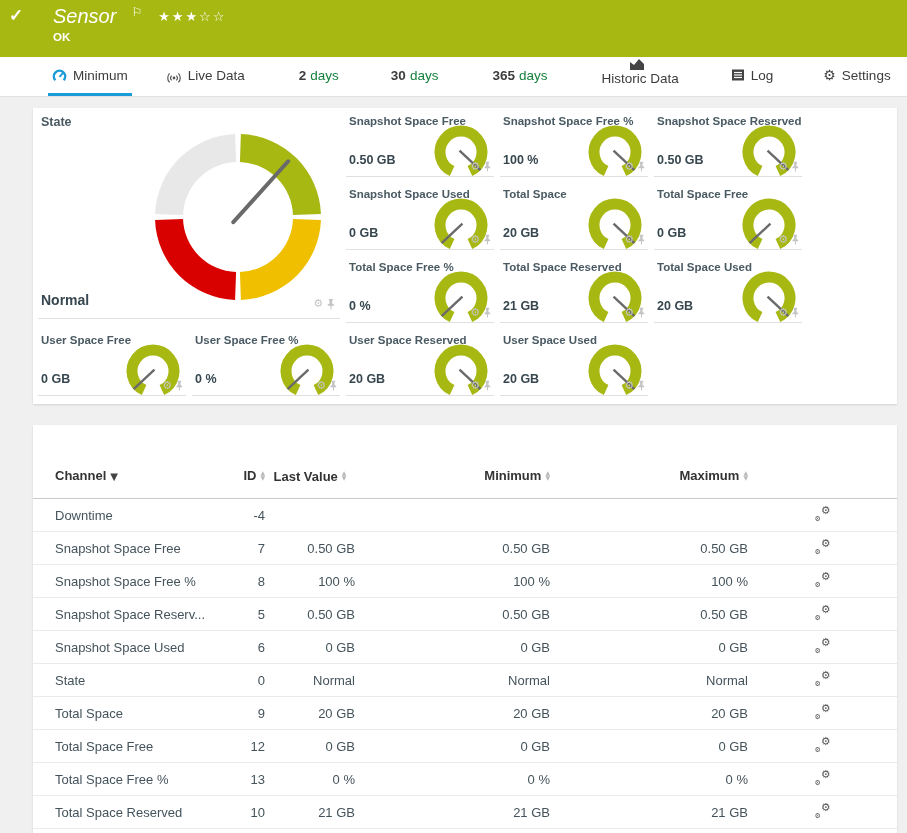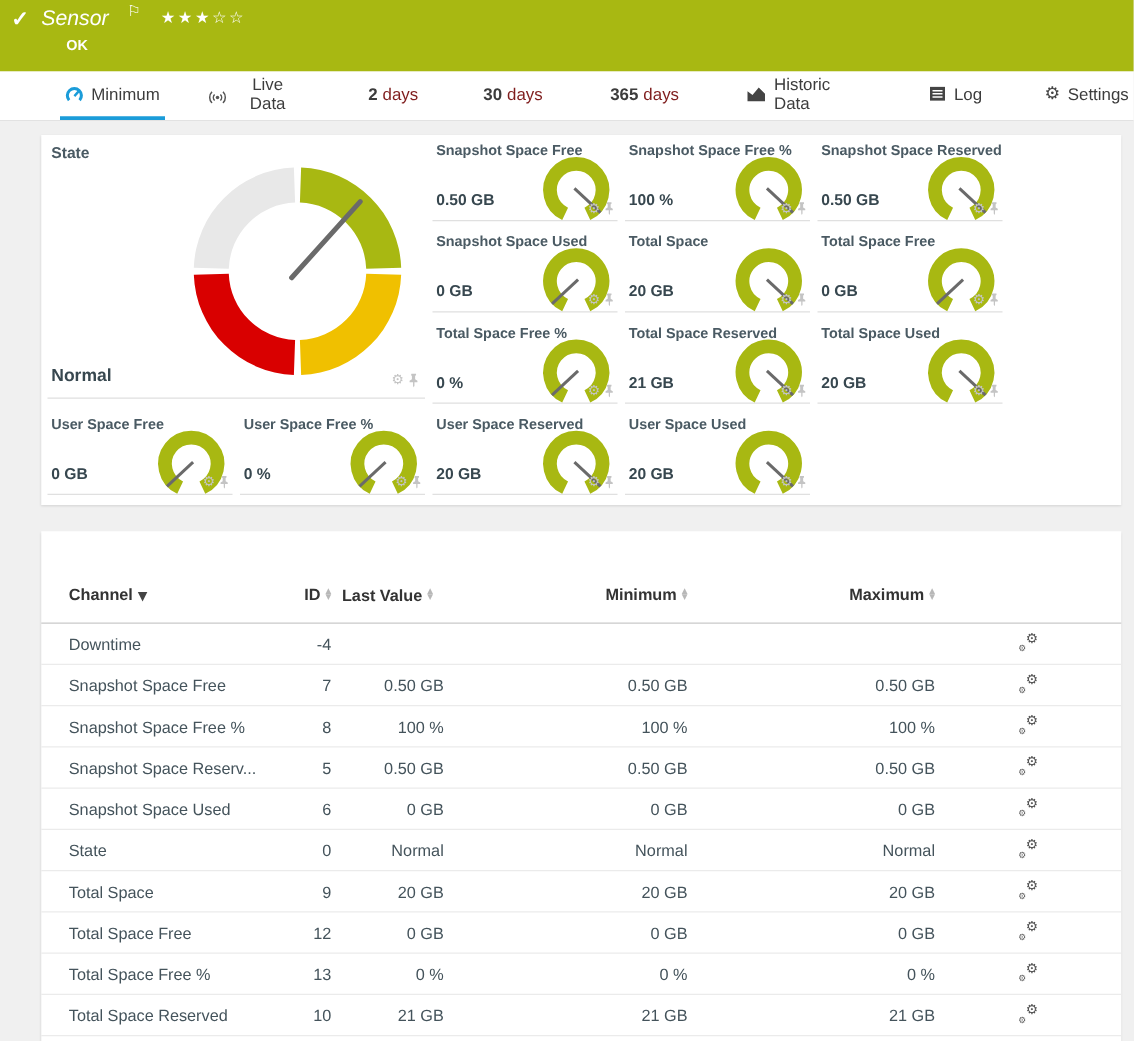--- a/index.html
+++ b/index.html
@@ -3,33 +3,33 @@
 <meta charset="utf-8">
 <style>
   * { box-sizing: border-box; margin: 0; padding: 0; }
   html,body { width:907px; height:833px; overflow:hidden; }
   body { font-family:"Liberation Sans", sans-serif; background:#f0f0f0; position:relative; }
 
   
   .sensor-header { height:57px; background:#a8b812; color:#fff; position:relative; }
   .hdr-check { position:absolute; left:9px; top:5px; font-size:17px; font-weight:bold; }
   .hdr-line { position:absolute; left:33px; top:5px; display:flex; align-items:baseline; }
-  .hdr-kind { font-style:italic; font-size:17px; margin-right:10px; }
+  .hdr-kind { font-style:italic; font-size:20px; margin-right:10px;margin-left:20px; }
   .hdr-title { font-size:19px; font-weight:bold; letter-spacing:.2px; }
   .hdr-flag { font-size:12px; margin-left:5px; position:relative; top:-7px; }
   .hdr-stars { font-size:13px; margin-left:16px; letter-spacing:2px; position:relative; top:-2px; cursor:pointer; }
   .hdr-status { position:absolute; left:53px; top:31px; font-size:11.5px; font-weight:bold; }
 
   
   .tabbar { height:40px; background:#fff; display:flex; align-items:stretch; border-bottom:1px solid #e2e2e2; }
   .tab { display:flex; align-items:center; font-size:13.5px; color:#3c3c3c; cursor:pointer; padding:0 4px; border-bottom:3px solid transparent; }
   .tab .ticon { margin-right:6px; display:inline-flex; }
   .tab.active { border-bottom-color:#1b9cd9; }
   .tab .num { font-weight:bold; margin-right:4px; }
-  .tab .days { color:#7f1d1d; }
+  .tab .days { color:#15803d; }
   .gearchar { font-family:"DejaVu Sans", sans-serif; }
 
   
   .card { background:#fff; box-shadow:0 1px 2px rgba(0,0,0,.12); margin-left:33px; width:864px; }
   .gauges-card { margin-top:11px; height:296px; display:grid; grid-template-columns:repeat(5,148px); grid-auto-rows:73px; column-gap:6px; padding:2px 0 0 5px; }
   .panel { position:relative; border-bottom:1px solid #e0e0e0; margin-bottom:6px; }
   .panel-title { position:absolute; top:5px; left:3px; font-size:11.5px; font-weight:bold; color:#4a5a63; white-space:nowrap; }
   .panel-value { position:absolute; left:3px; bottom:9px; font-size:12.5px; font-weight:bold; color:#37474f; }
   .panel-icons { position:absolute; right:2px; bottom:4px; display:flex; align-items:center; gap:3px; color:#c4c4c4; }
   .panel-icons .gearchar { font-size:11px; line-height:10px; cursor:pointer; }
@@ -94,21 +94,21 @@
     <span class="days">days</span>
   </div>
   <div class="tab" style="margin-left:44px;">
     <span class="num">30</span>
     <span class="days">days</span>
   </div>
   <div class="tab" style="margin-left:46px;">
     <span class="num">365</span>
     <span class="days">days</span>
   </div>
-  <div class="tab" style="margin-left:46px;">
+  <div class="tab" style="margin-left:46px;flex-direction:column;">
     <span class="ticon">
       <svg width="16" height="14" viewBox="0 0 16 14">
           <path d="M1 13 V5 l4 3 5-6 5 5 v6 z" fill="#444"></path>
         </svg>
     </span>
     <span>Historic Data</span>
   </div>
   <div class="tab" style="margin-left:44px;">
     <span class="ticon">
       <svg width="14" height="14" viewBox="0 0 14 14">

